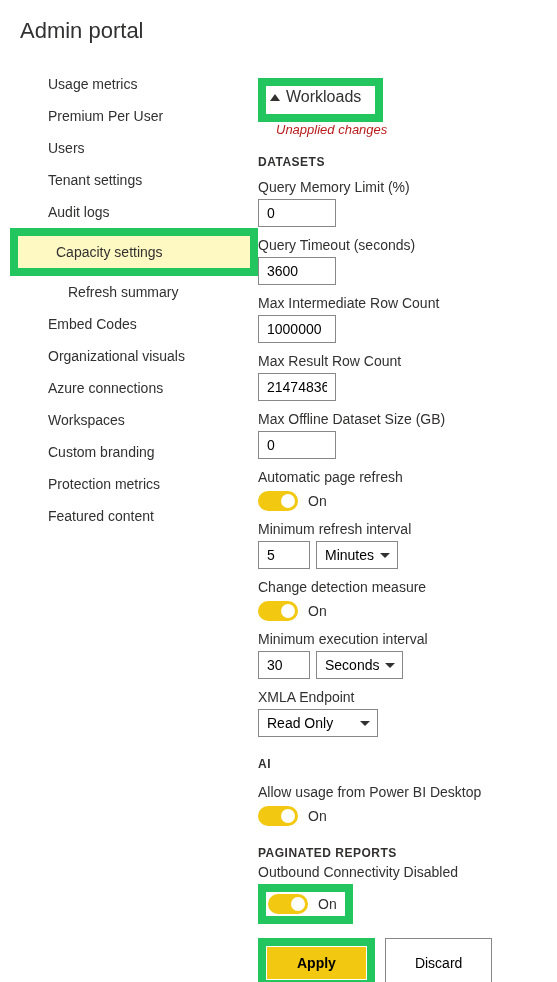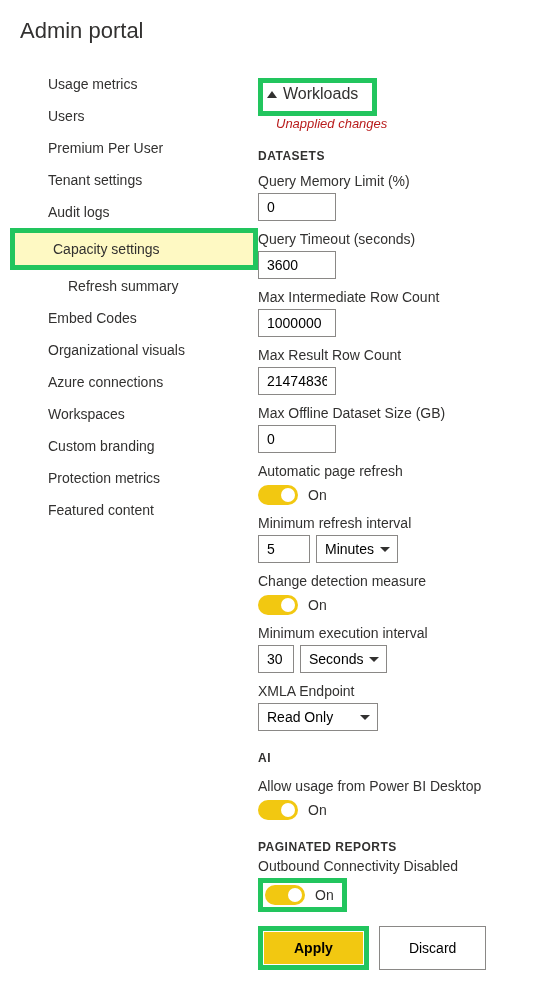--- a/index.html
+++ b/index.html
@@ -30,21 +30,21 @@
       font-size: 14px;
       color: #323130;
     }
     .sidebar-item.indented {
       padding-left: 48px;
     }
     .sidebar-item.selected {
       background: #fef9c3;
     }
     .highlight-red {
-      border: 5px solid #22c55e;
+      border: 8px solid #22c55e;
       box-sizing: border-box;
     }
     .sidebar .highlight-red {
       margin-left: -10px;
       padding-left: 38px;
     }
     .content {
       flex: 1;
       padding-top: 10px;
     }
@@ -186,22 +186,22 @@
     }
   </style>
 </head>
 <body>
 
 <h1 class="page-title">Admin portal</h1>
 
 <div class="layout">
   <div class="sidebar">
     <div class="sidebar-item">Usage metrics</div>
+    <div class="sidebar-item">Premium Per User</div>
     <div class="sidebar-item">Users</div>
-    <div class="sidebar-item">Premium Per User</div>
     <div class="sidebar-item">Tenant settings</div>
     <div class="sidebar-item">Audit logs</div>
     <div class="sidebar-item selected highlight-red">Capacity settings</div>
     <div class="sidebar-item indented">Refresh summary</div>
     <div class="sidebar-item">Embed Codes</div>
     <div class="sidebar-item">Organizational visuals</div>
     <div class="sidebar-item">Azure connections</div>
     <div class="sidebar-item">Workspaces</div>
     <div class="sidebar-item">Custom branding</div>
     <div class="sidebar-item">Protection metrics</div>
@@ -251,21 +251,21 @@
     </div>
 
     <div class="field-label">Change detection measure</div>
     <div class="toggle-row">
       <div class="toggle"></div>
       <span class="toggle-label">On</span>
     </div>
 
     <div class="field-label">Minimum execution interval</div>
     <div class="inline-row">
-      <input class="text-input" style="width: 36px;" value="30">
+      <input class="text-input" style="width: 52px;" value="30">
       <span class="select-wrap">
         <select class="select-input">
           <option>Seconds</option>
         </select>
       </span>
     </div>
 
     <div class="field-label">XMLA Endpoint</div>
     <span class="select-wrap">
       <select class="select-input" style="width:120px">

